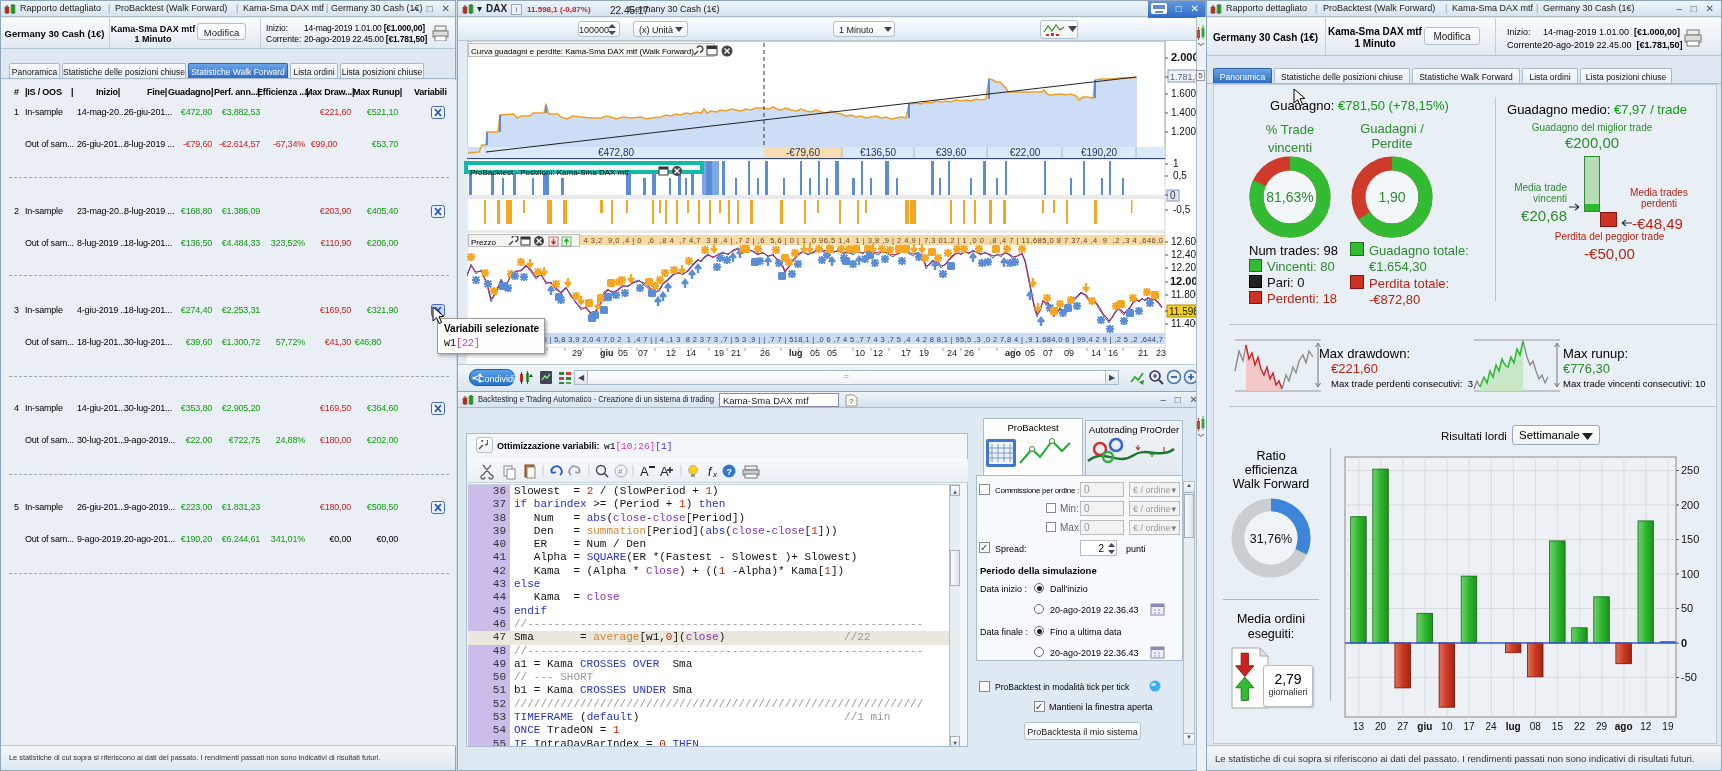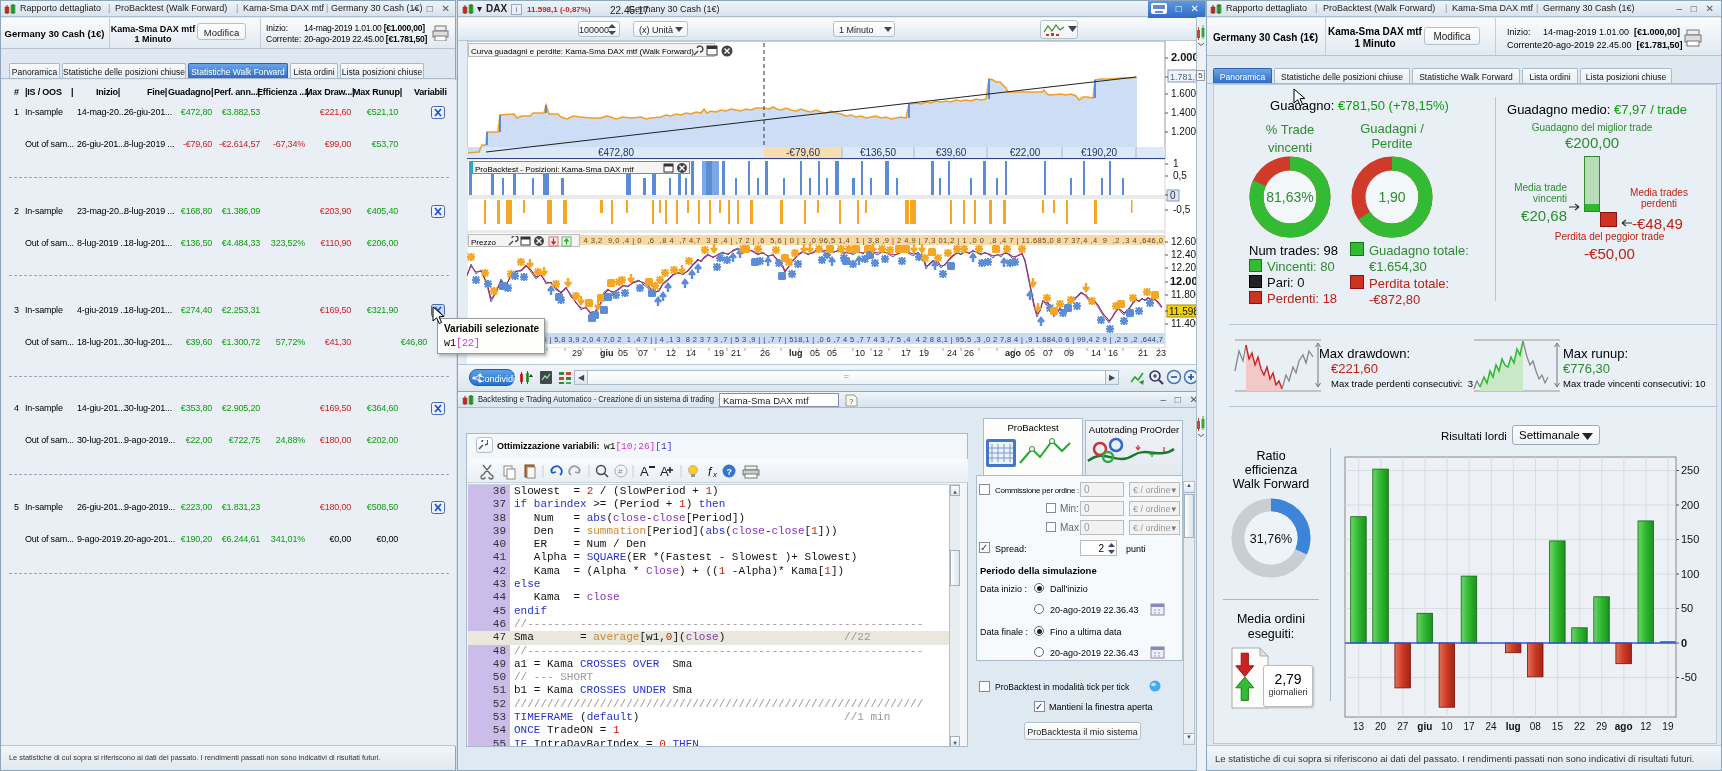--- a/index.html
+++ b/index.html
@@ -94,21 +94,21 @@
         <span class="r red" style="left:280px;width:70px">€221,60</span>
         <span class="r grn" style="left:327px;width:70px">€521,10</span>
       </div>
   <div class="trow" style="top:138px">
         <span style="left:24px">Out of sam...</span>
         <span style="left:76px">26-giu-201...</span>
         <span style="left:123px">8-lug-2019 ...</span>
         <span class="r red" style="left:141px;width:70px">-€79,60</span>
         <span class="r red" style="left:189px;width:70px">-€2.614,57</span>
         <span class="r red" style="left:234px;width:70px">-67,34%</span>
-        <span class="r red" style="left:280px;width:70px">€99,00</span>
+        <span class="r red" style="left:266px;width:70px">€99,00</span>
         <span class="r grn" style="left:327px;width:70px">€53,70</span>
       </div>
 
   <div class="trow" style="top:205px">
         <span style="left:13px">2</span>
         <span style="left:24px">In-sample</span>
         <span style="left:76px">23-mag-20...</span>
         <span style="left:123px">8-lug-2019 ...</span>
         <span class="r grn" style="left:141px;width:70px">€168,80</span>
         <span class="r grn" style="left:189px;width:70px">€1.386,09</span>
@@ -137,21 +137,21 @@
         <span class="r grn" style="left:327px;width:70px">€321,90</span>
       </div>
   <div class="trow" style="top:336px">
         <span style="left:24px">Out of sam...</span>
         <span style="left:76px">18-lug-201...</span>
         <span style="left:123px">30-lug-201...</span>
         <span class="r grn" style="left:141px;width:70px">€39,60</span>
         <span class="r grn" style="left:189px;width:70px">€1.300,72</span>
         <span class="r grn" style="left:234px;width:70px">57,72%</span>
         <span class="r red" style="left:280px;width:70px">€41,30</span>
-        <span class="r grn" style="left:338px;width:88px">€46,80</span>
+        <span class="r grn" style="left:327px;width:53px">€46,80</span>
       </div>
 
   <div class="trow" style="top:402px">
         <span style="left:13px">4</span>
         <span style="left:24px">In-sample</span>
         <span style="left:76px">14-giu-201...</span>
         <span style="left:123px">30-lug-201...</span>
         <span class="r grn" style="left:141px;width:70px">€353,80</span>
         <span class="r grn" style="left:189px;width:70px">€2.905,20</span>
         <span class="r red" style="left:280px;width:70px">€169,50</span>
@@ -403,21 +403,21 @@
     </g>
     <g font-size="10" fill="#111">
         <text x="706" y="8">1</text>
         <text x="706" y="20">0,5</text>
         <text x="706" y="54">-0,5</text>
       </g>
     <rect x="700" y="31" width="12" height="11" fill="#dde6f2" stroke="#8899bb"></rect>
       <text x="703" y="40" font-size="10" fill="#334">0</text>
     <path d="M698 5 h3 M698 17 h3 M698 36 h3 M698 51 h3" stroke="#555"></path>
   </svg>
-  <div class="abs" style="left:14px;top:160px;width:218px;height:13px;background:#f4f4f2;border:1px solid #14b8a6;font-size:8px;padding:2.5px 2px 0;white-space:nowrap">ProBacktest - Posizioni: Kama-Sma DAX mtf
+  <div class="abs" style="left:6px;top:160px;width:240px;height:13px;background:#f4f4f2;border:4px solid #14b8a6;font-size:8px;padding:2.5px 2px 0;white-space:nowrap">ProBacktest - Posizioni: Kama-Sma DAX mtf
     <svg class="abs" style="left:190px;top:1px" width="26" height="11">
         <rect x="1" y="1" width="9" height="8" fill="#fff" stroke="#333"></rect>
         <rect x="1" y="1" width="9" height="2.5" fill="#333"></rect>
         <circle cx="19" cy="5" r="5" fill="#444"></circle>
         <path d="M16.5 2.5 L21.5 7.5 M21.5 2.5 L16.5 7.5" stroke="#fff" stroke-width="1.3"></path>
       </svg>
   </div>
 
   <svg class="abs" style="left:9px;top:231px" width="736" height="116">
     <rect x="0" y="0" width="698" height="116" fill="#fff" stroke="#aaa" stroke-width="0.5"></rect>

